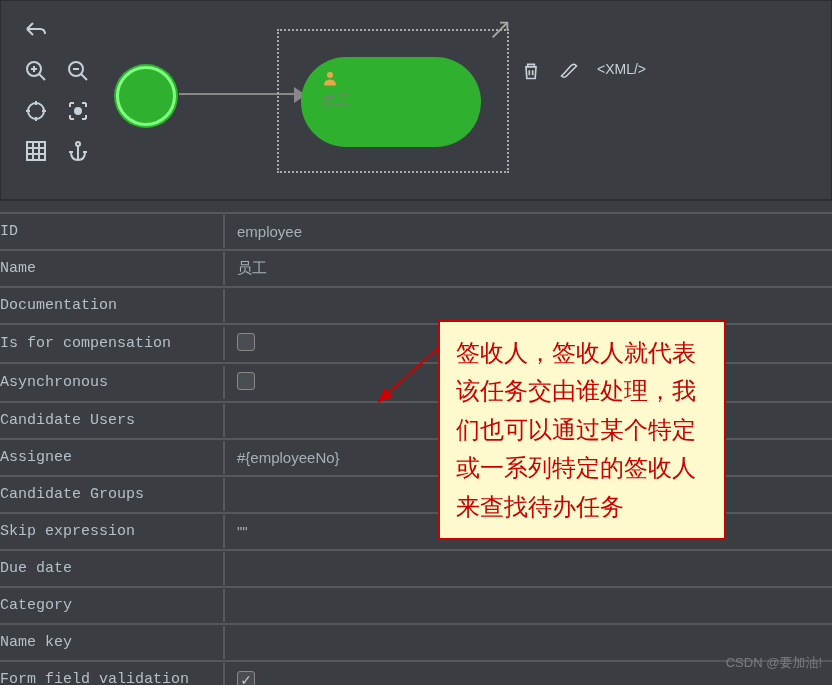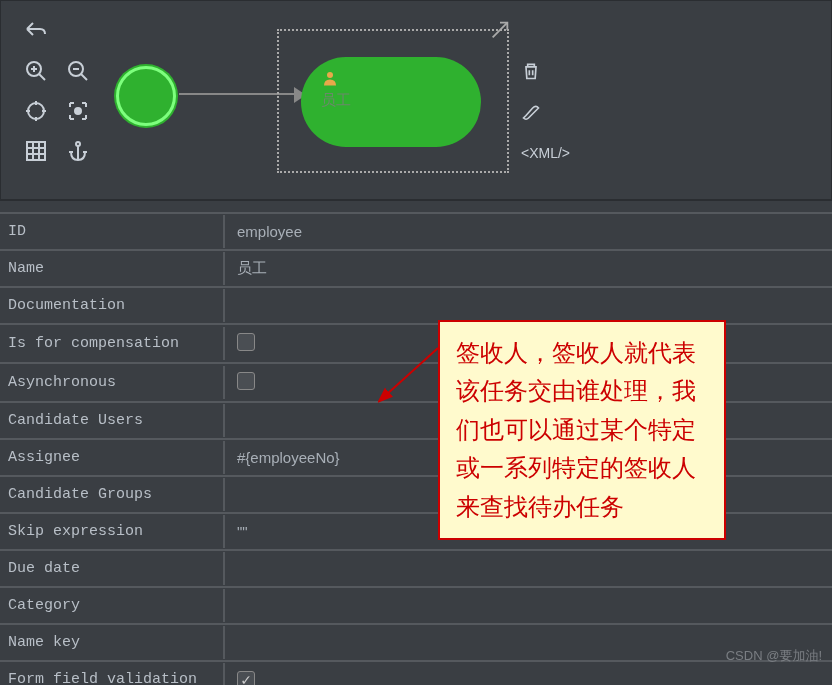--- a/index.html
+++ b/index.html
@@ -100,42 +100,42 @@
     }
     .task-label {
       color: #6a8a6a;
       font-size: 15px;
     }
     .side-tools {
       position: absolute;
       left: 520px;
       top: 60px;
       display: flex;
-      flex-direction: column;
+      flex-direction: row;
       gap: 18px;
       color: #c8cfd7;
     }
     .side-tool-item {
       height: 24px;
       cursor: pointer;
       font-size: 14px;
     }
     .side-tool-item svg { width: 20px; height: 20px; }
     .properties-panel {
       background: #3a3e43;
     }
     .prop-row {
       display: flex;
       border-top: 2px solid #55595e;
       min-height: 37px;
       align-items: center;
     }
     .prop-label {
       width: 225px;
-      padding: 8px 8px;
+      padding: 8px 0;
       font-family: "Courier New", monospace;
       font-size: 15px;
       color: #b8bfc7;
       border-right: 2px solid #55595e;
     }
     .prop-value {
       flex: 1;
       padding: 8px 12px;
       font-size: 15px;
       color: #a8afb7;
@@ -168,21 +168,21 @@
     .annotation-arrow {
       position: absolute;
       left: 378px;
       top: 343px;
       z-index: 11;
       pointer-events: none;
     }
     .watermark {
       position: absolute;
       right: 10px;
-      bottom: 20px;
+      bottom: 13px;
       color: #7a7e83;
       font-size: 13px;
     }
     .spacer { height: 12px; background: #3a3e43; border-top: 1px solid #2a2d31; }
   </style>
 </head>
 <body>
 
 <div class="canvas-area">
   <div class="toolbar-left">

